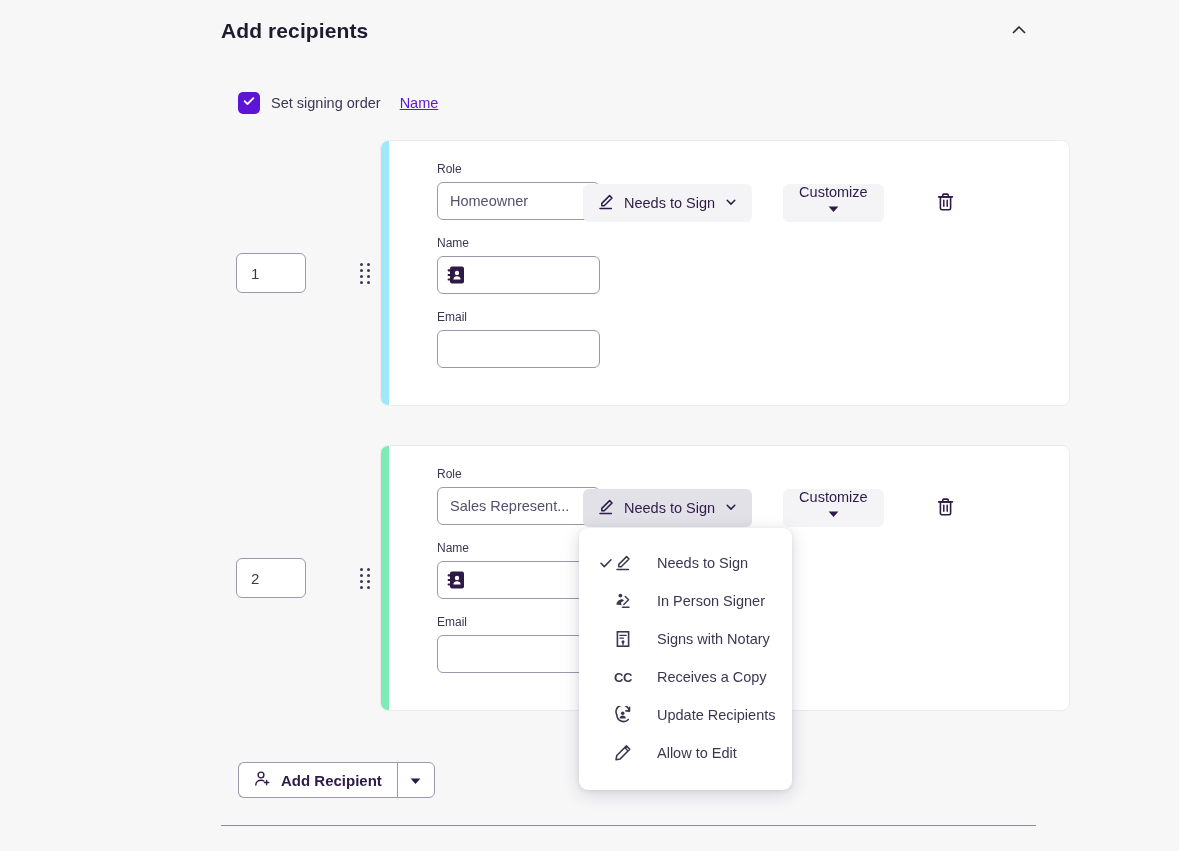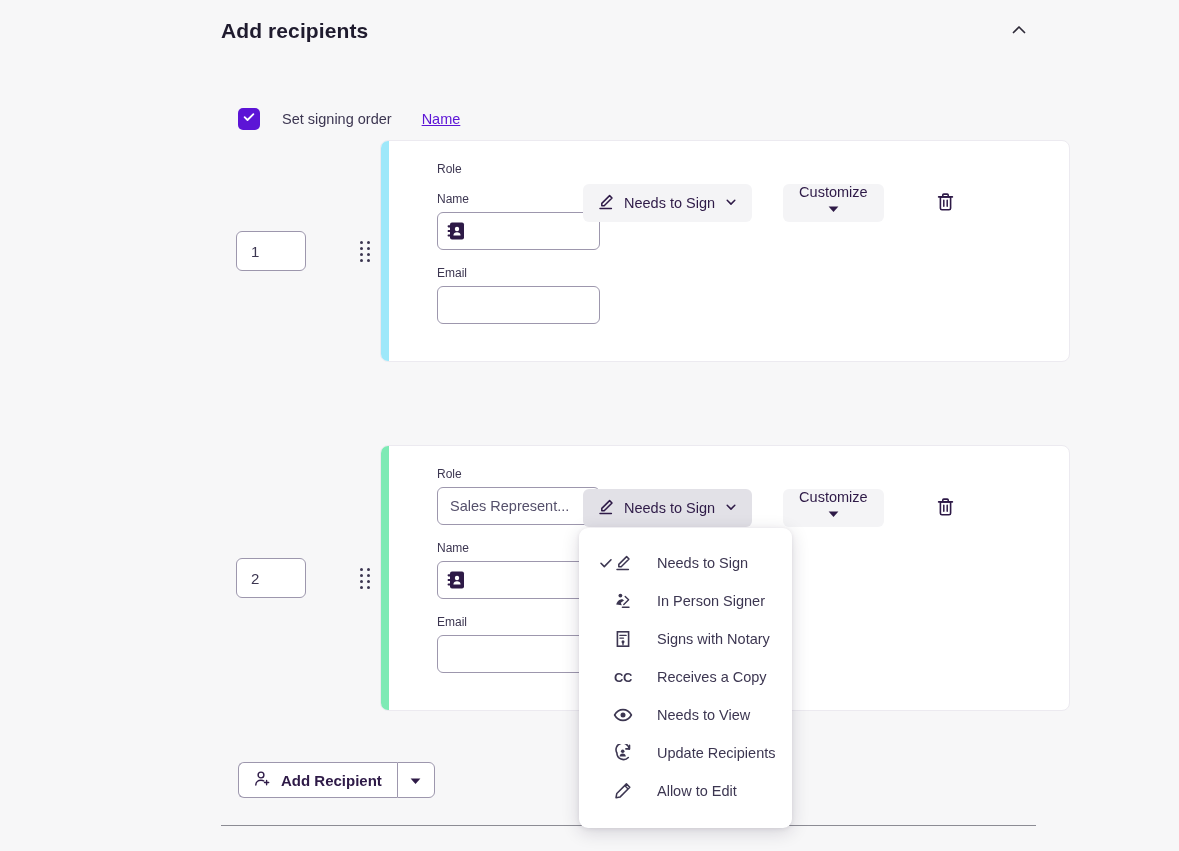--- a/index.html
+++ b/index.html
@@ -48,23 +48,22 @@
     cursor: pointer;
   }
 
   
   .signing-order-row {
     position: absolute;
     left: 238px;
     top: 91px;
     display: flex;
     align-items: center;
-    gap: 22px;
+    gap: 11px;
     height: 24px;
-    margin-top: 16px;
   }
   .checkbox {
     width: 22px;
     height: 22px;
     border-radius: 5px;
     background: #5c14d6;
     display: flex;
     align-items: center;
     justify-content: center;
     cursor: pointer;
@@ -359,20 +358,21 @@
           <i></i>
           <i></i>
       </div>
     </div>
     <div class="recipient-card">
       <div class="accent-bar" style="background:#9ee8fa"></div>
       <div class="card-body">
 
         <div class="field-group">
           <label class="field-label">Role</label>
+          <input class="field-input" value="Homeowner" style="">
         </div>
 
         <div class="field-group">
           <label class="field-label">Name</label>
           <div class="name-input-wrap">
             <input class="field-input" value="" style="">
             <span class="contact-icon">
               <svg width="19" height="20" viewBox="0 0 19 20" fill="none">
                 <rect x="3" y="1.5" width="14" height="17" rx="2" fill="#2e1a47"></rect>
                 <rect x="0.6" y="4.3" width="3" height="2.1" rx="0.8" fill="#2e1a47"></rect>
@@ -578,29 +578,20 @@
         </svg>
       </span>
       <span class="mi-label">Signs with Notary</span>
     </div>
 
     <div class="menu-item">
       <span class="mi-icon cc-text">CC</span>
       <span class="mi-label">Receives a Copy</span>
     </div>
 
-    <div class="menu-item">
-      <span class="mi-icon">
-        <svg width="20" height="16" viewBox="0 0 20 16" fill="none">
-          <path d="M1.6 8C3.6 4.4 6.6 2.6 10 2.6S16.4 4.4 18.4 8c-2 3.6-5 5.4-8.4 5.4S3.6 11.6 1.6 8z" stroke="#3c3651" stroke-width="1.6" stroke-linejoin="round"></path>
-          <circle cx="10" cy="8" r="2.5" fill="#3c3651"></circle>
-        </svg>
-      </span>
-      <span class="mi-label">Needs to View</span>
-    </div>
 
     <div class="menu-item">
       <span class="mi-icon">
         <svg width="19" height="18" viewBox="0 0 19 18" fill="none">
           <path d="M15.2 5.2A6.6 6.6 0 102.9 9a6.6 6.6 0 0011.4 4.5" stroke="#3c3651" stroke-width="1.6" stroke-linecap="round"></path>
           <path d="M11.9 4.9h3.6V1.4" stroke="#3c3651" stroke-width="1.6" stroke-linecap="round" stroke-linejoin="round"></path>
           <circle cx="8.7" cy="7.2" r="1.8" fill="#3c3651"></circle>
           <path d="M5.6 12.6c0-1.9 1.4-3 3.1-3s3.1 1.1 3.1 3z" fill="#3c3651"></path>
         </svg>
       </span>

